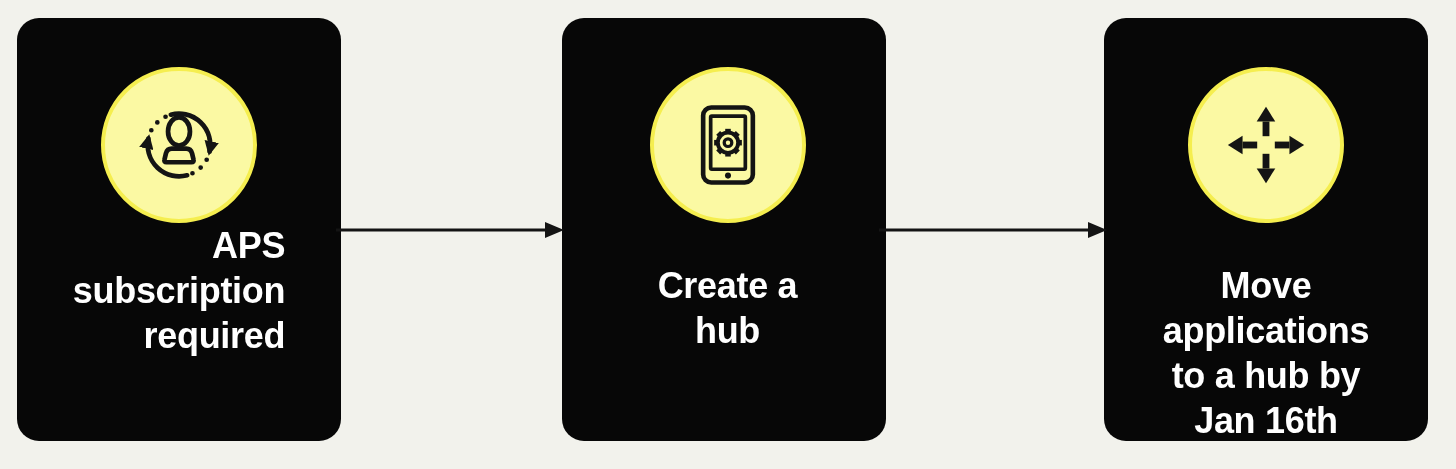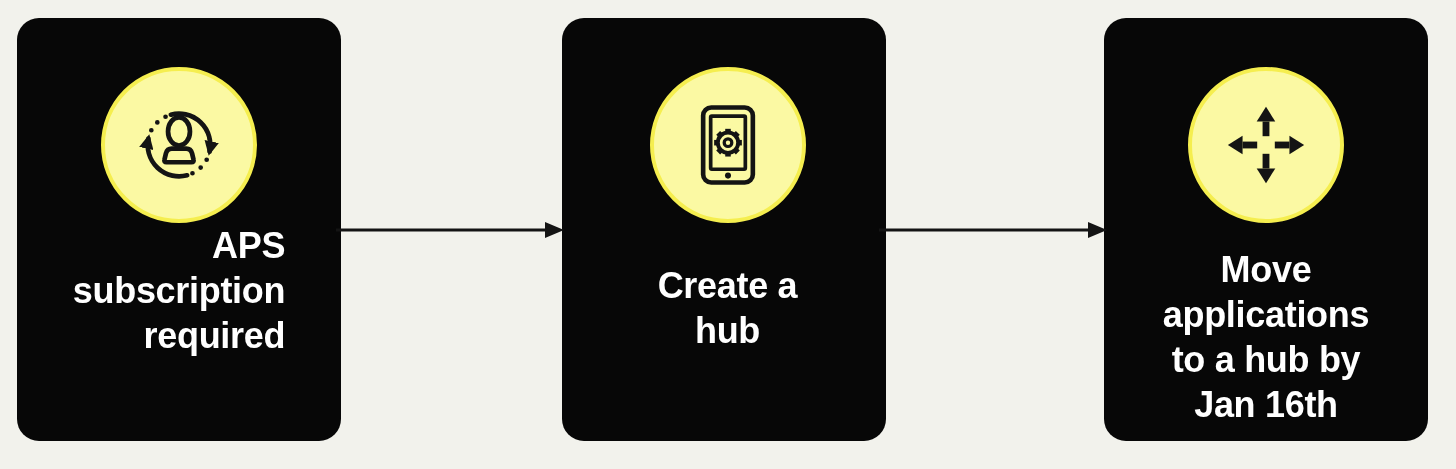--- a/index.html
+++ b/index.html
@@ -10,21 +10,21 @@
   html,body{width:1456px;height:469px;}
   body{font-family:"Liberation Sans",sans-serif;background:var(--background);}
   .canvas{position:relative;width:1456px;height:469px;overflow:hidden;background:var(--background);}
   .card{
     position:absolute;top:18px;width:324px;height:423px;
     background:var(--card);border-radius:22px;
     display:flex;flex-direction:column;align-items:center;
   }
   .card-1{left:17px;}
   .card-2{left:562px;padding-left:7px;}
-  .card-3{left:1104px;}
+  .card-3{left:1104px;gap:16px;}
   .icon-circle{
     margin-top:49px;width:156px;height:156px;border-radius:50%;
     background:var(--circle-fill);border:4px solid var(--circle-border);
     display:flex;align-items:center;justify-content:center;flex:0 0 auto;
   }
   .icon-svg{color:var(--icon);display:block;}
   .step-label{
     color:var(--label-text);font-weight:bold;font-size:36px;line-height:45px;
     letter-spacing:-0.3px;text-align:center;white-space:pre-line;
   }

